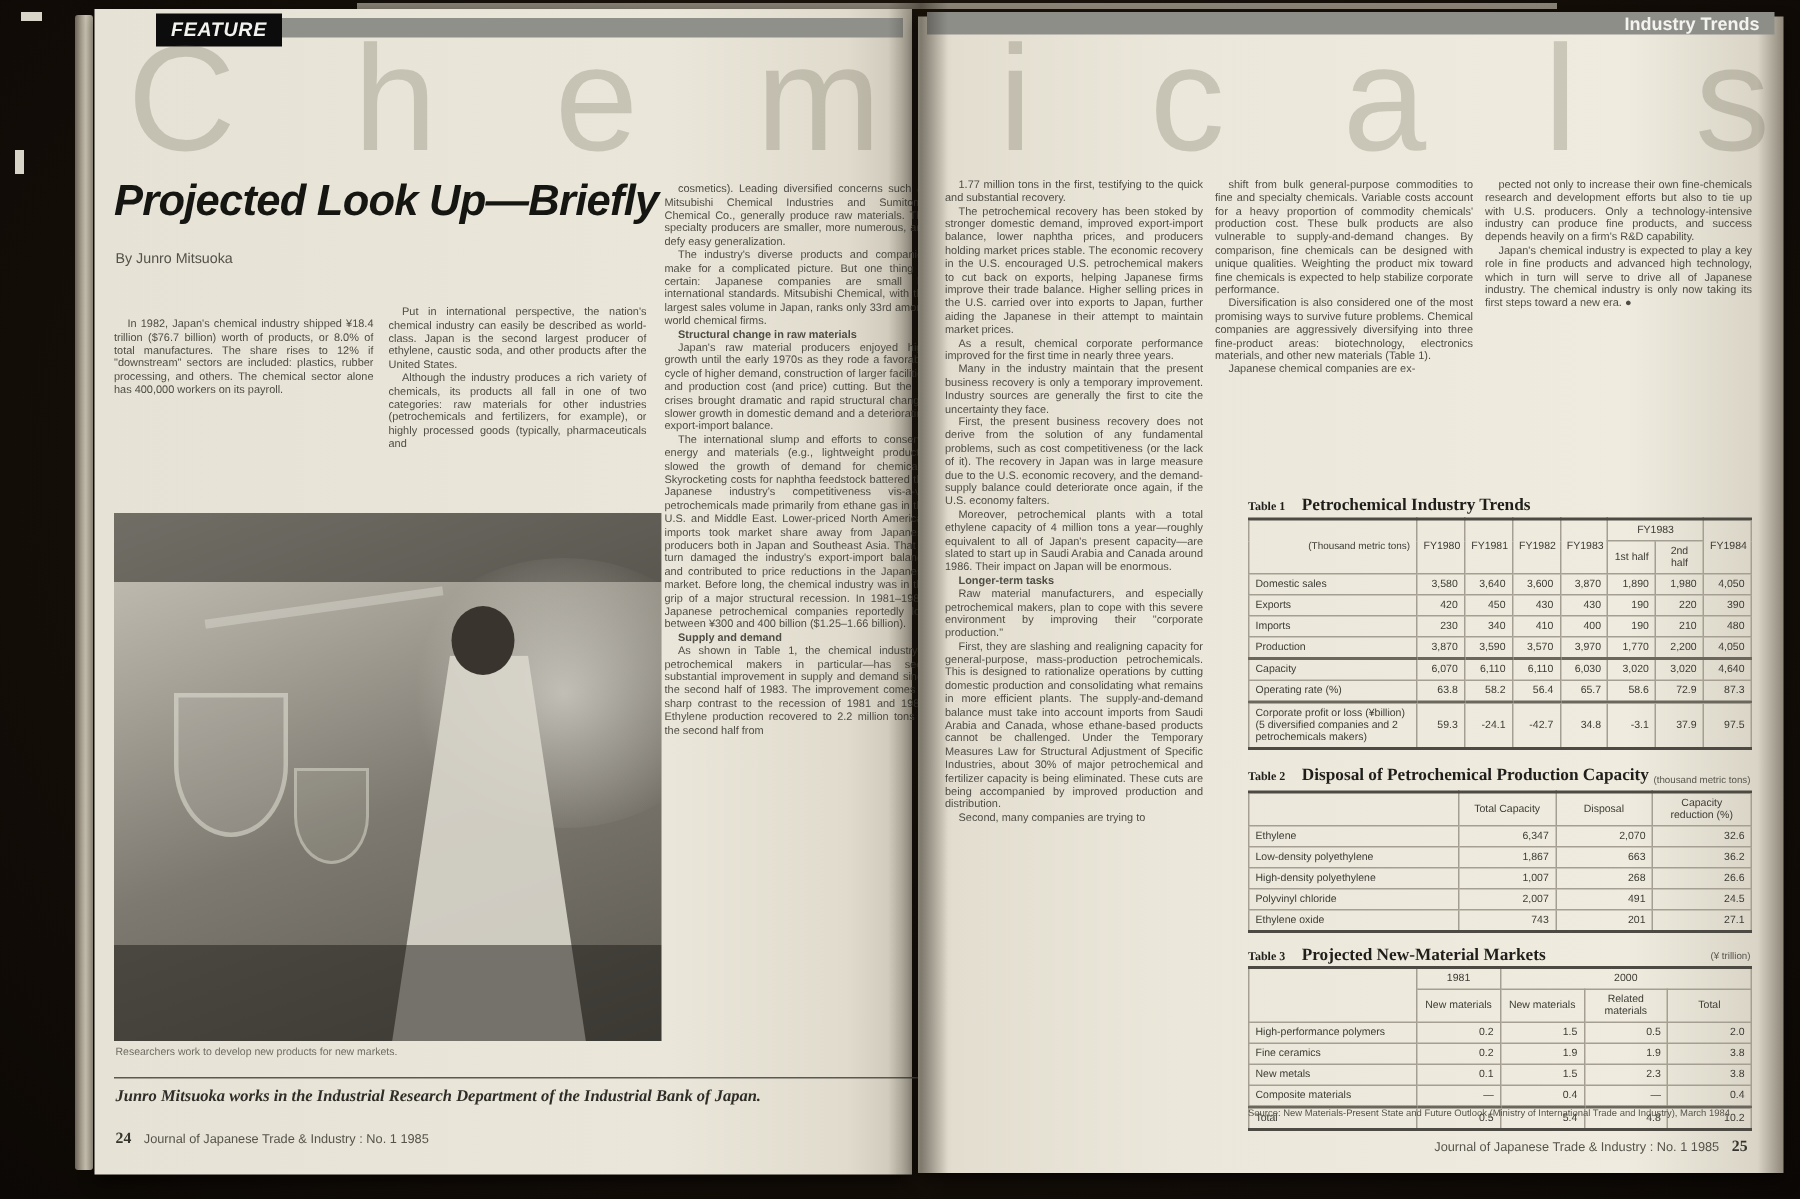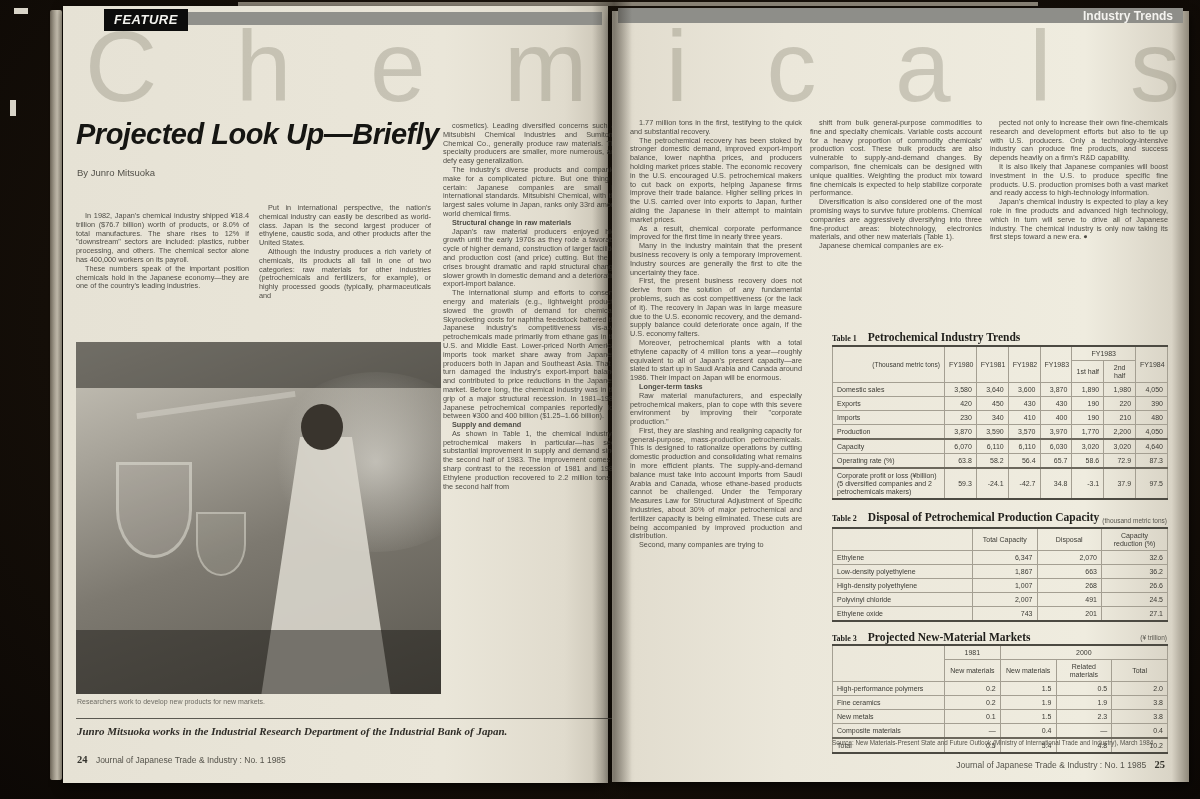--- a/index.html
+++ b/index.html
@@ -102,21 +102,20 @@
 
   <div class="page-left">
     <div class="feature">FEATURE</div>
     <div class="bar-l"></div>
 
     <div class="title">Projected Look Up—Briefly</div>
     <div class="byline">By Junro Mitsuoka</div>
 
     <div class="col body-txt" style="left:13px;top:206px;width:173px;height:128px;">
       <p>In 1982, Japan's chemical industry shipped ¥18.4 trillion ($76.7 billion) worth of products, or 8.0% of total manufactures. The share rises to 12% if "downstream" sectors are included: plastics, rubber processing, and others. The chemical sector alone has 400,000 workers on its payroll.</p>
-      <p>These numbers speak of the important position chemicals hold in the Japanese economy—they are one of the country's leading industries.</p>
     </div>
 
     <div class="col body-txt" style="left:196px;top:198px;width:172px;height:136px;">
       <p>Put in international perspective, the nation's chemical industry can easily be described as world-class. Japan is the second largest producer of ethylene, caustic soda, and other products after the United States.</p>
       <p>Although the industry produces a rich variety of chemicals, its products all fall in one of two categories: raw materials for other industries (petrochemicals and fertilizers, for example), or highly processed goods (typically, pharmaceuticals and</p>
     </div>
 
     <div class="col body-txt" style="left:380px;top:116px;width:176px;height:586px;">
       <p>cosmetics). Leading diversified concerns such as Mitsubishi Chemical Industries and Sumitomo Chemical Co., generally produce raw materials. The specialty producers are smaller, more numerous, and defy easy generalization.</p>
       <p>The industry's diverse products and companies make for a complicated picture. But one thing is certain: Japanese companies are small by international standards. Mitsubishi Chemical, with the largest sales volume in Japan, ranks only 33rd among world chemical firms.</p>
@@ -167,21 +166,20 @@
     </div>
 
     <div class="col body-txt" style="left:198px;top:108px;width:172px;height:206px;">
       <p>shift from bulk general-purpose commodities to fine and specialty chemicals. Variable costs account for a heavy proportion of commodity chemicals' production cost. These bulk products are also vulnerable to supply-and-demand changes. By comparison, fine chemicals can be designed with unique qualities. Weighting the product mix toward fine chemicals is expected to help stabilize corporate performance.</p>
       <p>Diversification is also considered one of the most promising ways to survive future problems. Chemical companies are aggressively diversifying into three fine-product areas: biotechnology, electronics materials, and other new materials (Table 1).</p>
       <p>Japanese chemical companies are ex-</p>
     </div>
 
     <div class="col body-txt" style="left:378px;top:108px;width:178px;height:210px;">
       <p>pected not only to increase their own fine-chemicals research and development efforts but also to tie up with U.S. producers. Only a technology-intensive industry can produce fine products, and success depends heavily on a firm's R&amp;D capability.</p>
-      <p>It is also likely that Japanese companies will boost investment in the U.S. to produce specific fine products. U.S. production promises both a vast market and ready access to high-technology information.</p>
       <p>Japan's chemical industry is expected to play a key role in fine products and advanced high technology, which in turn will serve to drive all of Japanese industry. The chemical industry is only now taking its first steps toward a new era. ●</p>
     </div>
 
     <div class="ttl-row" style="top:316px;">
       <span class="tlabel">Table 1</span>
       <span class="ttitle">Petrochemical Industry Trends</span>
     </div>
     <table class="dtable" id="t1" style="top:334px;">
       <colgroup>
           <col style="width:112px;">

